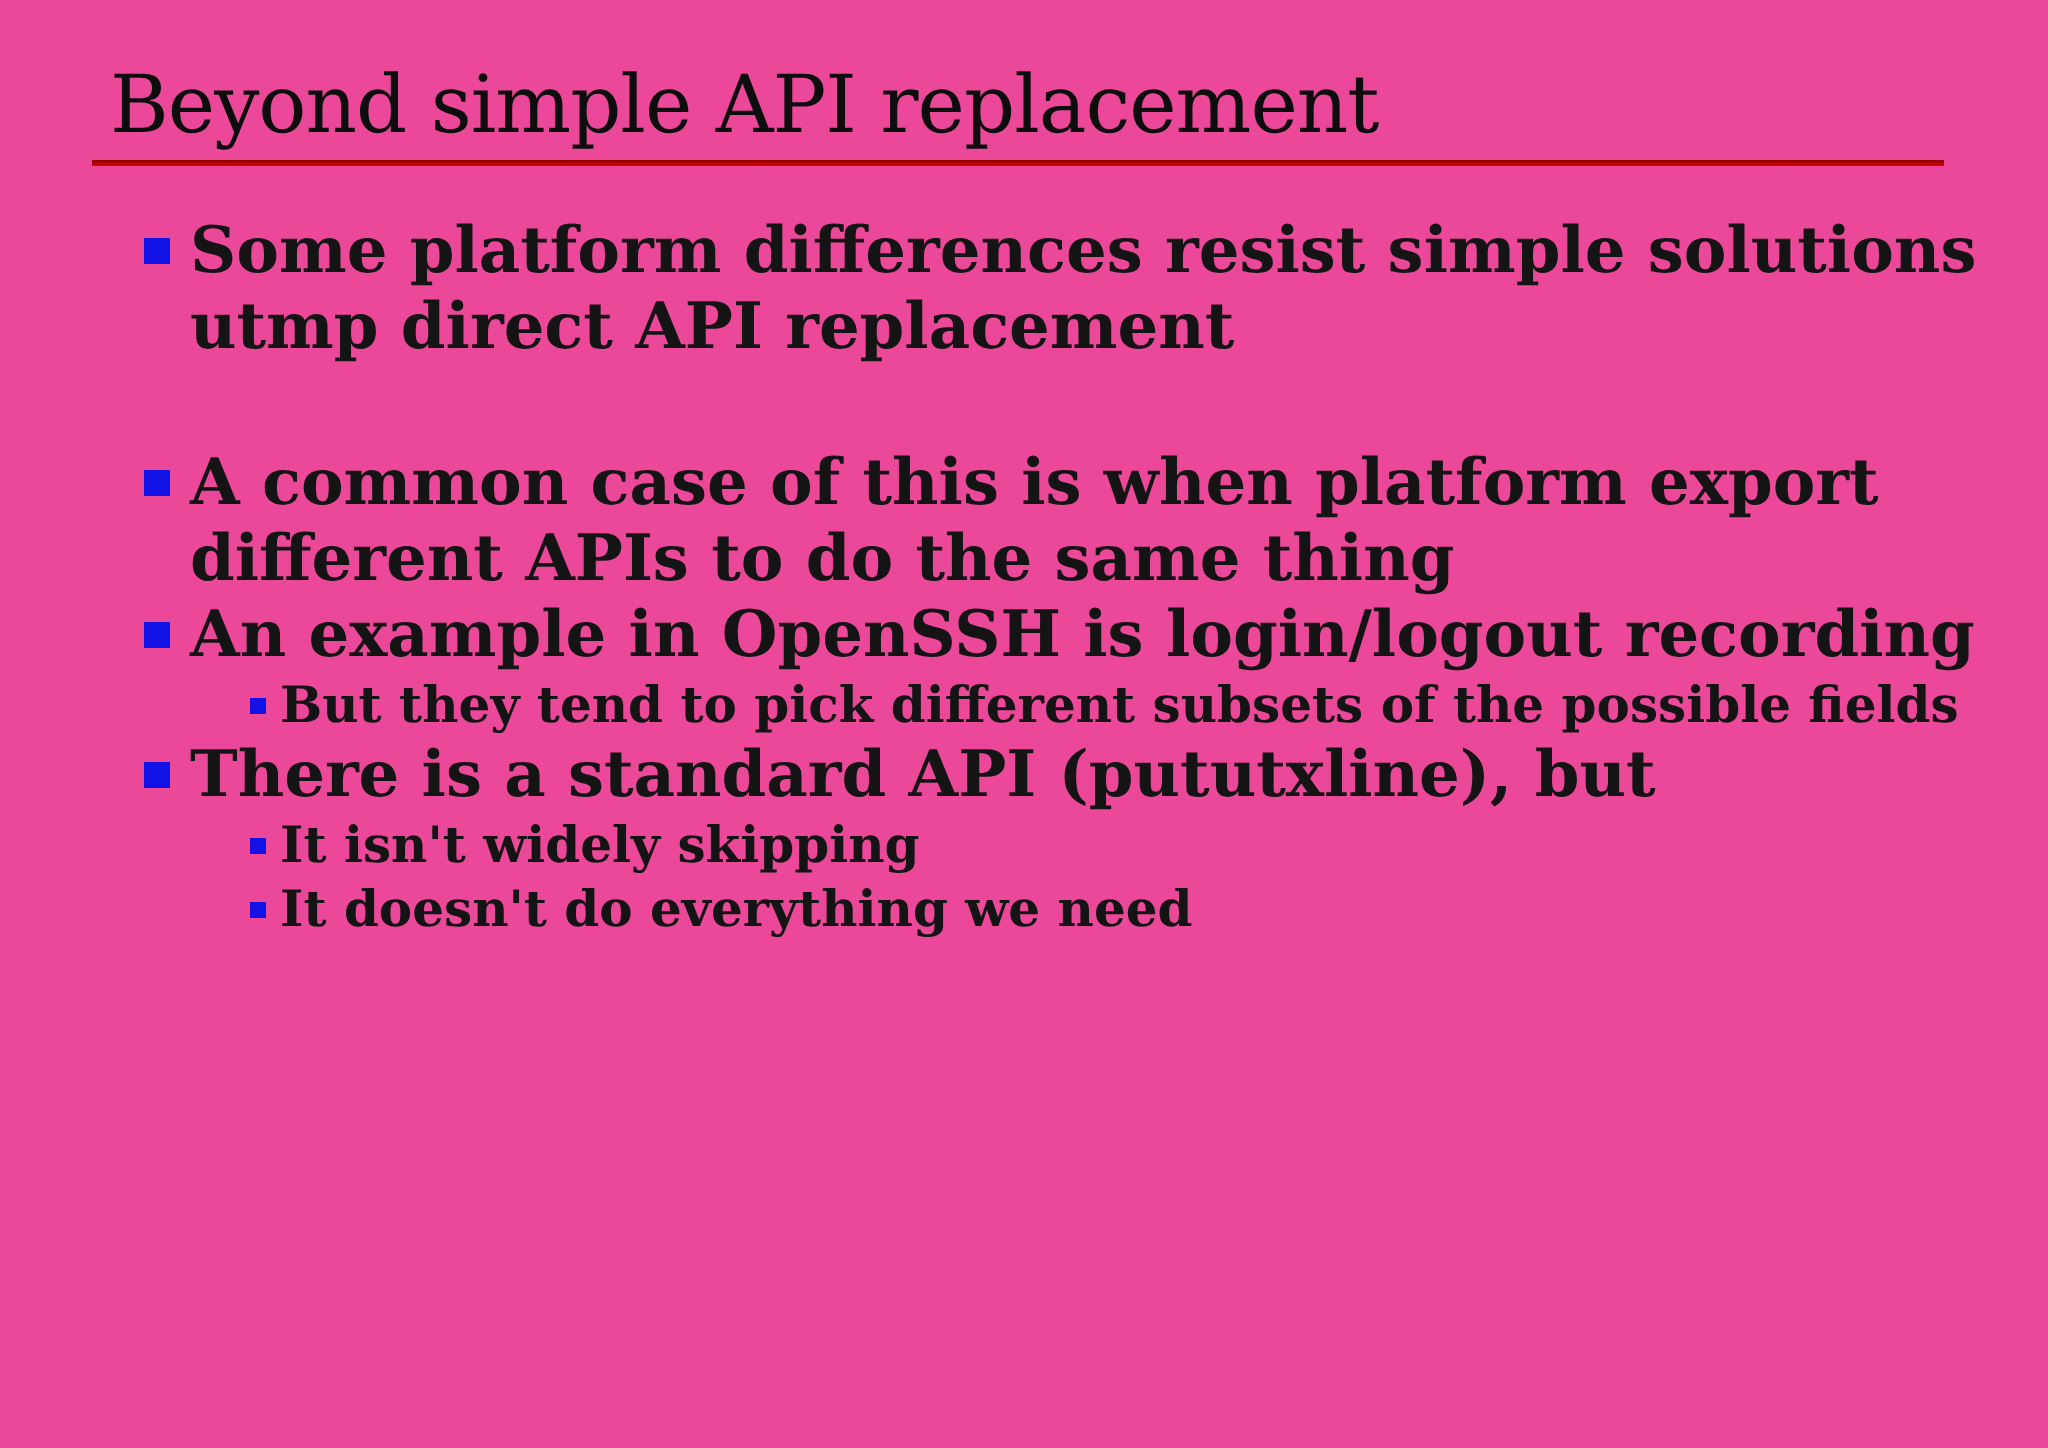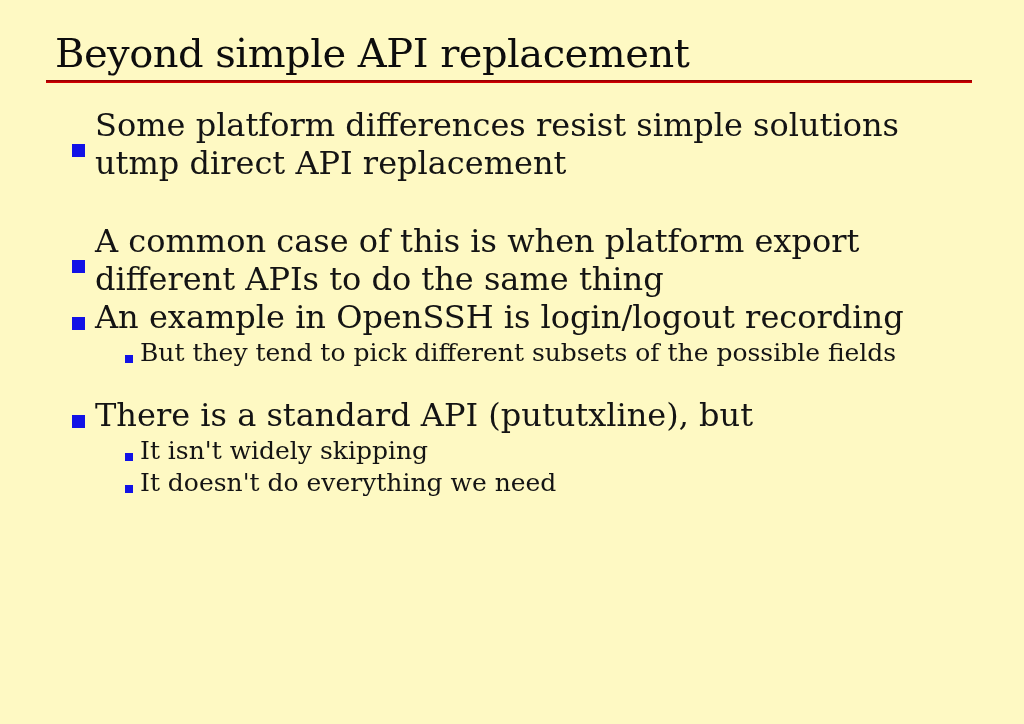--- a/index.html
+++ b/index.html
@@ -4,21 +4,21 @@
 <style>
   html, body {
     margin: 0;
     padding: 0;
     background: #e9e9e9;
   }
   .slide {
     position: relative;
     width: 1024px;
     height: 724px;
-    background: #fef9c3;
+    background: #ec4899;
     overflow: hidden;
     font-family: "DejaVu Serif", "Liberation Serif", serif;
     color: #141414;
   }
   .title {
     position: absolute;
     left: 55px;
     top: 30px;
     font-size: 40px;
     line-height: 46px;
@@ -36,21 +36,22 @@
   }
   .content {
     position: absolute;
     left: 0;
     top: 86px;
     right: 0;
     padding-top: 20px;
   }
   .item {
     display: flex;
-    align-items: center;
+    align-items: flex-start;
+    font-weight: bold;
   }
   .item .txt { white-space: nowrap; }
   
   .l1 { margin-left: 72px; font-size: 32px; line-height: 38px; }
   .l1 .sq {
     flex: none;
     width: 13px; height: 13px;
     margin-top: 13px;
     margin-right: 10px;
   }
@@ -69,21 +70,21 @@
     width: 5px; height: 5px;
     margin-top: 11px;
     margin-right: 8px;
   }
   .sq { background: #1212e6; }
   
   .mt-b2 { margin-top: 40px; }
   .mt-b3 { }
   .mt-b4 { margin-top: 44px; }
   .mt-sub { margin-top: 2px; }
-  .mt-b5 { margin-top: 28px; }
+  .mt-b5 { }
 </style>
 </head>
 <body>
 
 <div class="slide">
 
   <div class="title">Beyond simple API replacement</div>
   <div class="rule"></div>
 
   <div class="content">

